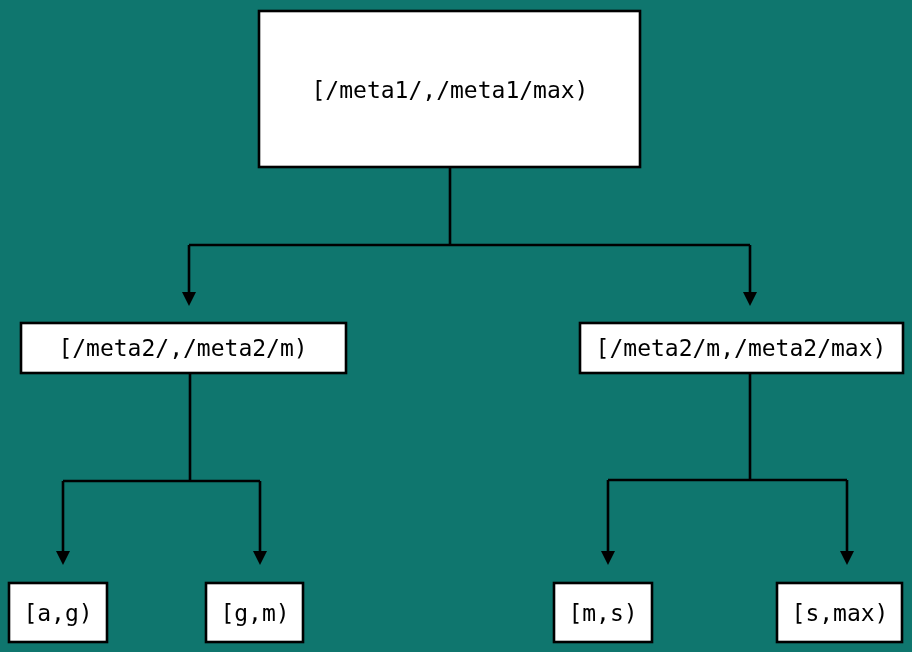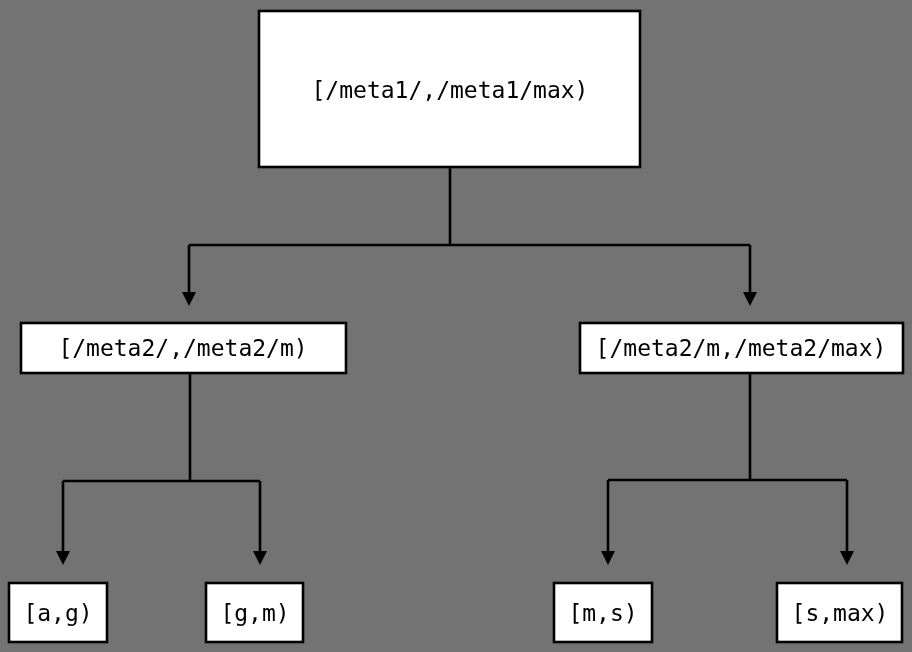--- a/index.html
+++ b/index.html
@@ -7,21 +7,21 @@
     padding: 0;
     background: #ffffff;
   }
   body {
     font-family: "DejaVu Sans Mono", "Liberation Mono", monospace;
   }
   #diagram-root {
     position: relative;
     width: 912px;
     height: 652px;
-    background: #737373;
+    background: #0f766e;
     overflow: hidden;
   }
   #tree-svg {
     position: absolute;
     top: 0;
     left: 0;
     width: 912px;
     height: 652px;
   }
   .node-box {

